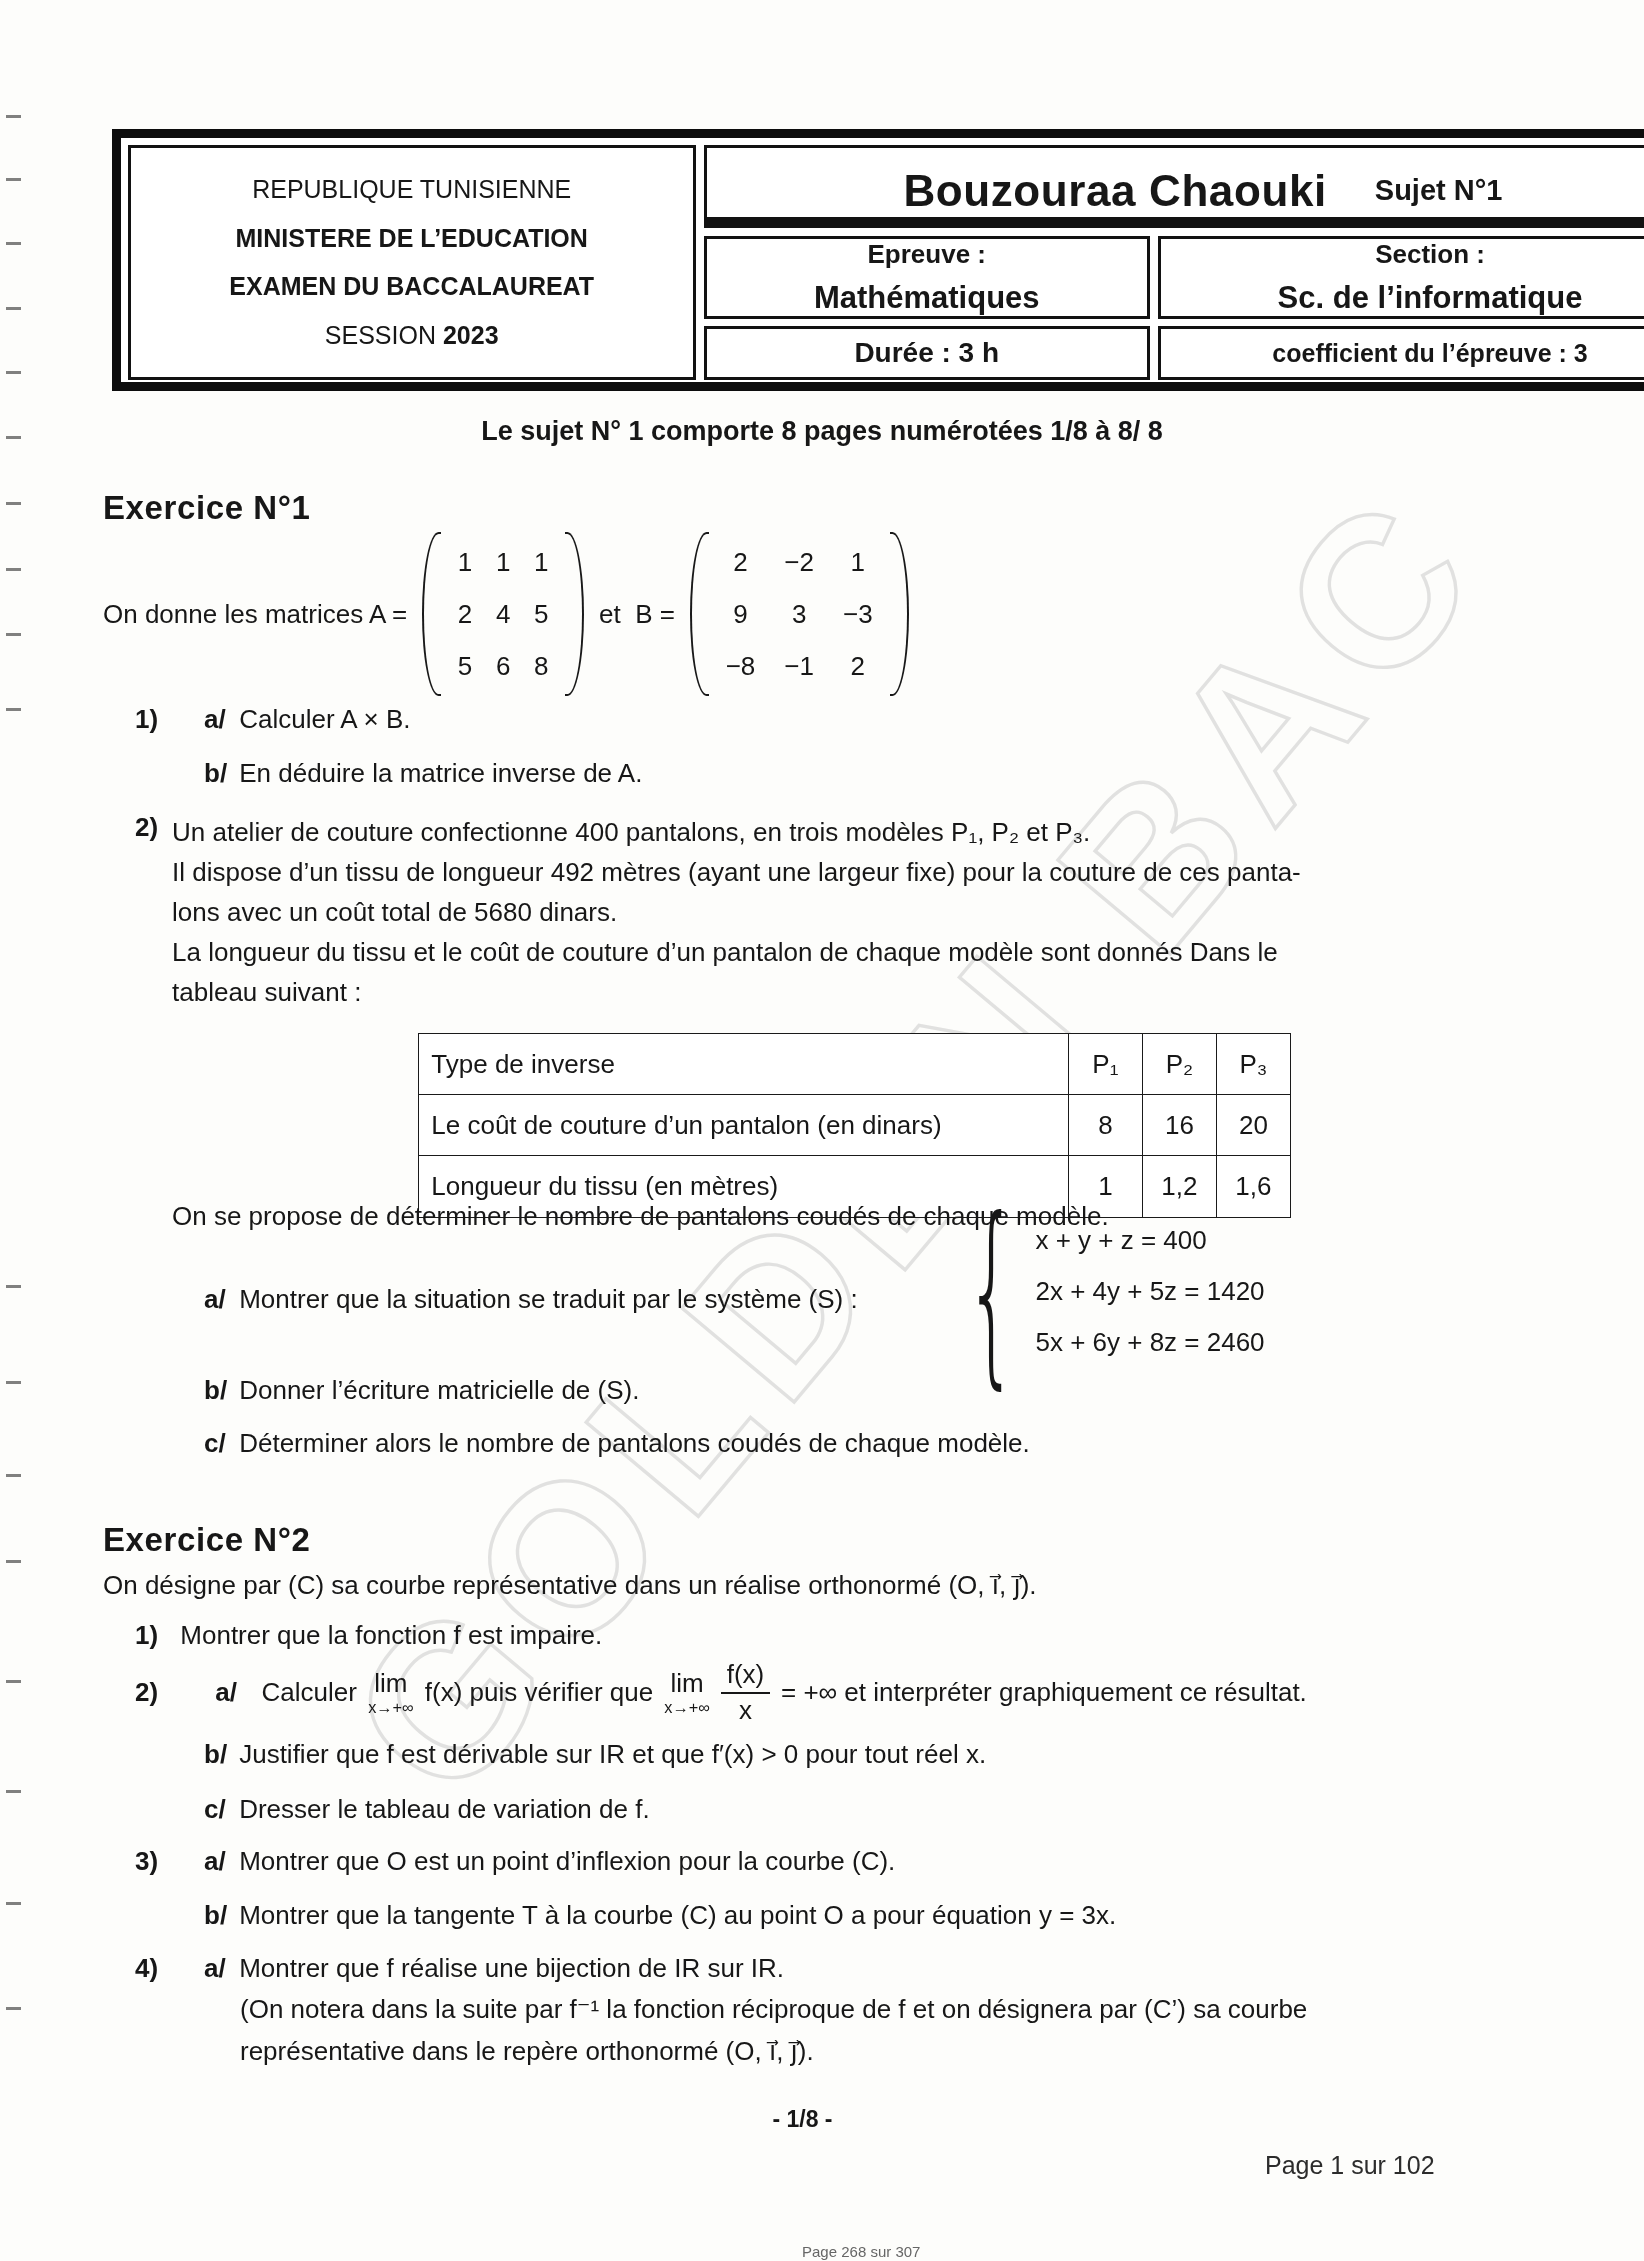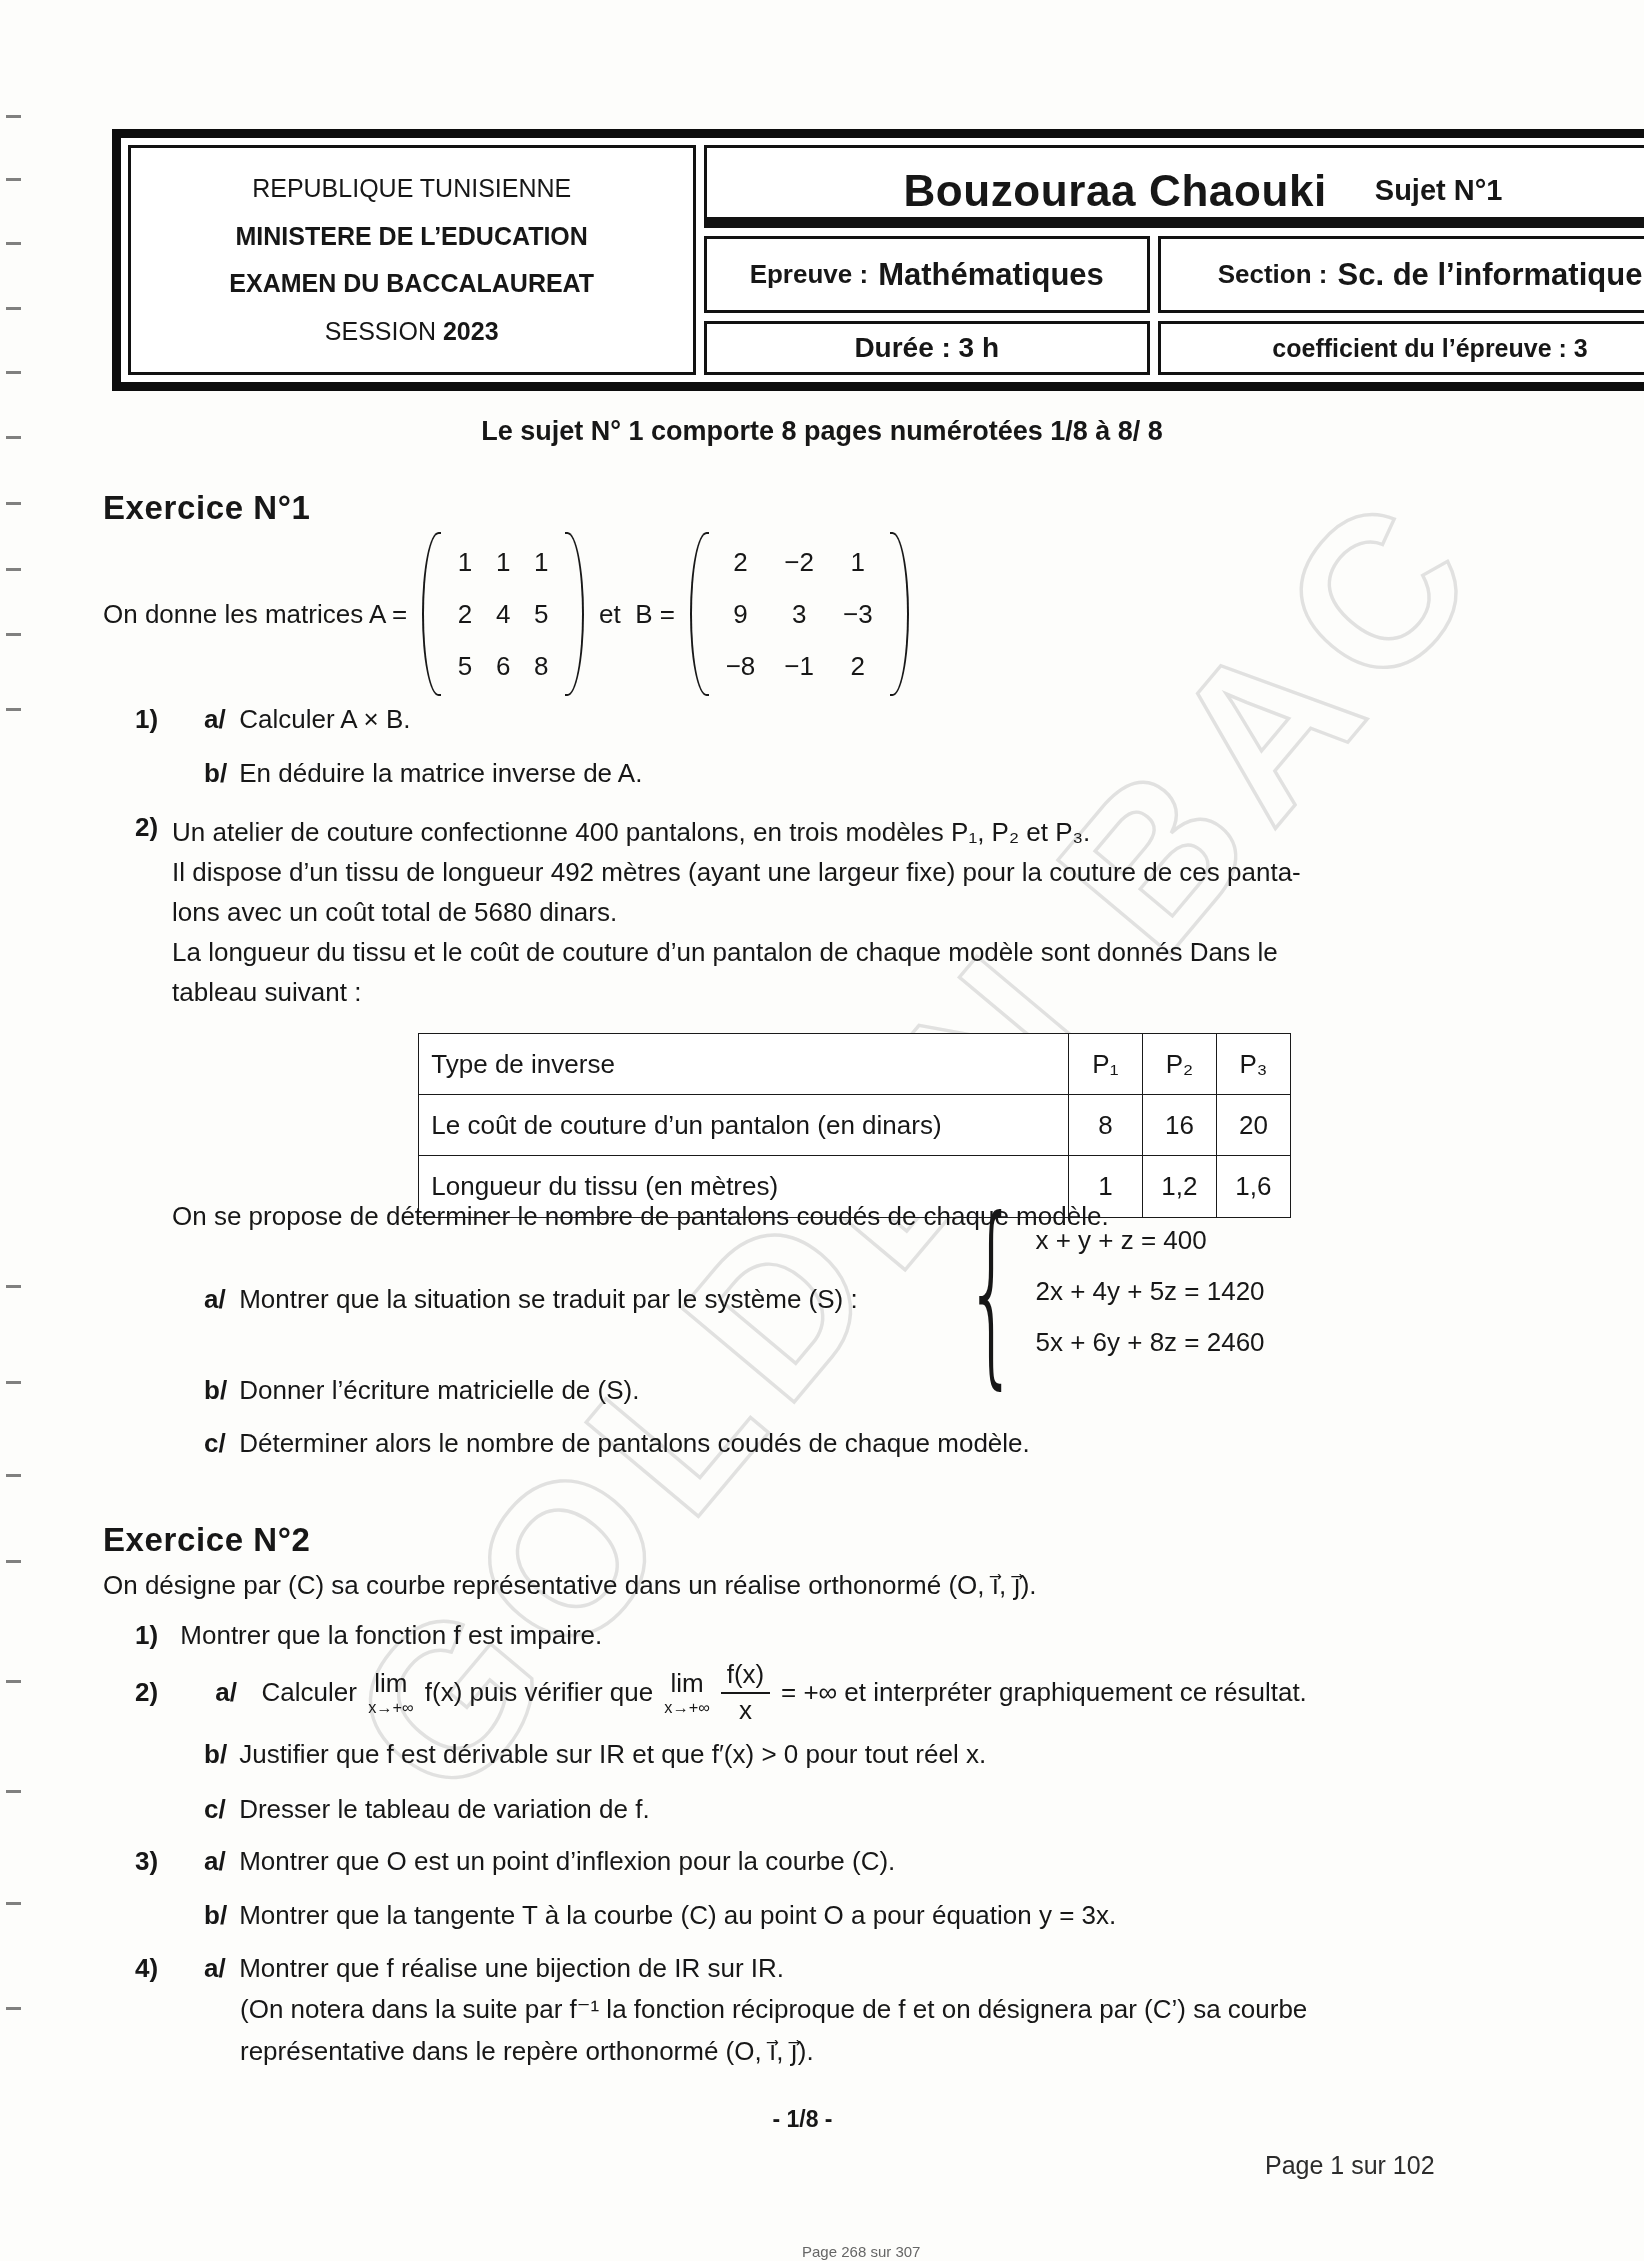--- a/index.html
+++ b/index.html
@@ -13,21 +13,21 @@
   .wm{position:absolute;left:135px;top:1082px;width:1458px;text-align:center;font-size:213px;font-weight:700;
       letter-spacing:19px;color:transparent;-webkit-text-stroke:3.4px #c6c6c6;transform:rotate(-50deg);
       opacity:.5;white-space:nowrap;pointer-events:none}
   
   .hdr{position:absolute;left:112px;top:129px;width:1606px;height:262px;background:#fff;border:9px solid #0d0d0d;
        display:grid;grid-template-columns:568px 1fr 1.22fr;grid-template-rows:83px 1fr 54px;gap:7.9px;
        padding:6.7px;box-sizing:border-box}
   .cell{border:3.4px solid #121212;background:#fff;display:flex;align-items:center;justify-content:center;box-sizing:border-box}
   .cell.left{grid-row:1/4;flex-direction:column;justify-content:space-evenly;padding:7.9px 0;font-size:25px;text-align:center}
   .cell.titlebox{grid-column:2/4;border-bottom-width:11.2px;align-items:center;padding-top:17px;gap:48px}
-  .cell.colbox{gap:10px}
+  .cell.colbox{flex-direction:column;gap:10px}
   .author{font-size:44px;font-weight:700;letter-spacing:0.6px}
   .subject{font-size:29px;font-weight:700}
   .lbl{font-size:26px;font-weight:700}
   .val{font-size:31px;font-weight:700}
   .one{font-size:28px;font-weight:700}
   .coe{font-size:25px;font-weight:700}
   .bold{font-weight:700}
   
   .notice{position:absolute;left:149px;top:416px;width:1346px;text-align:center;font-weight:700;font-size:27px}
   

